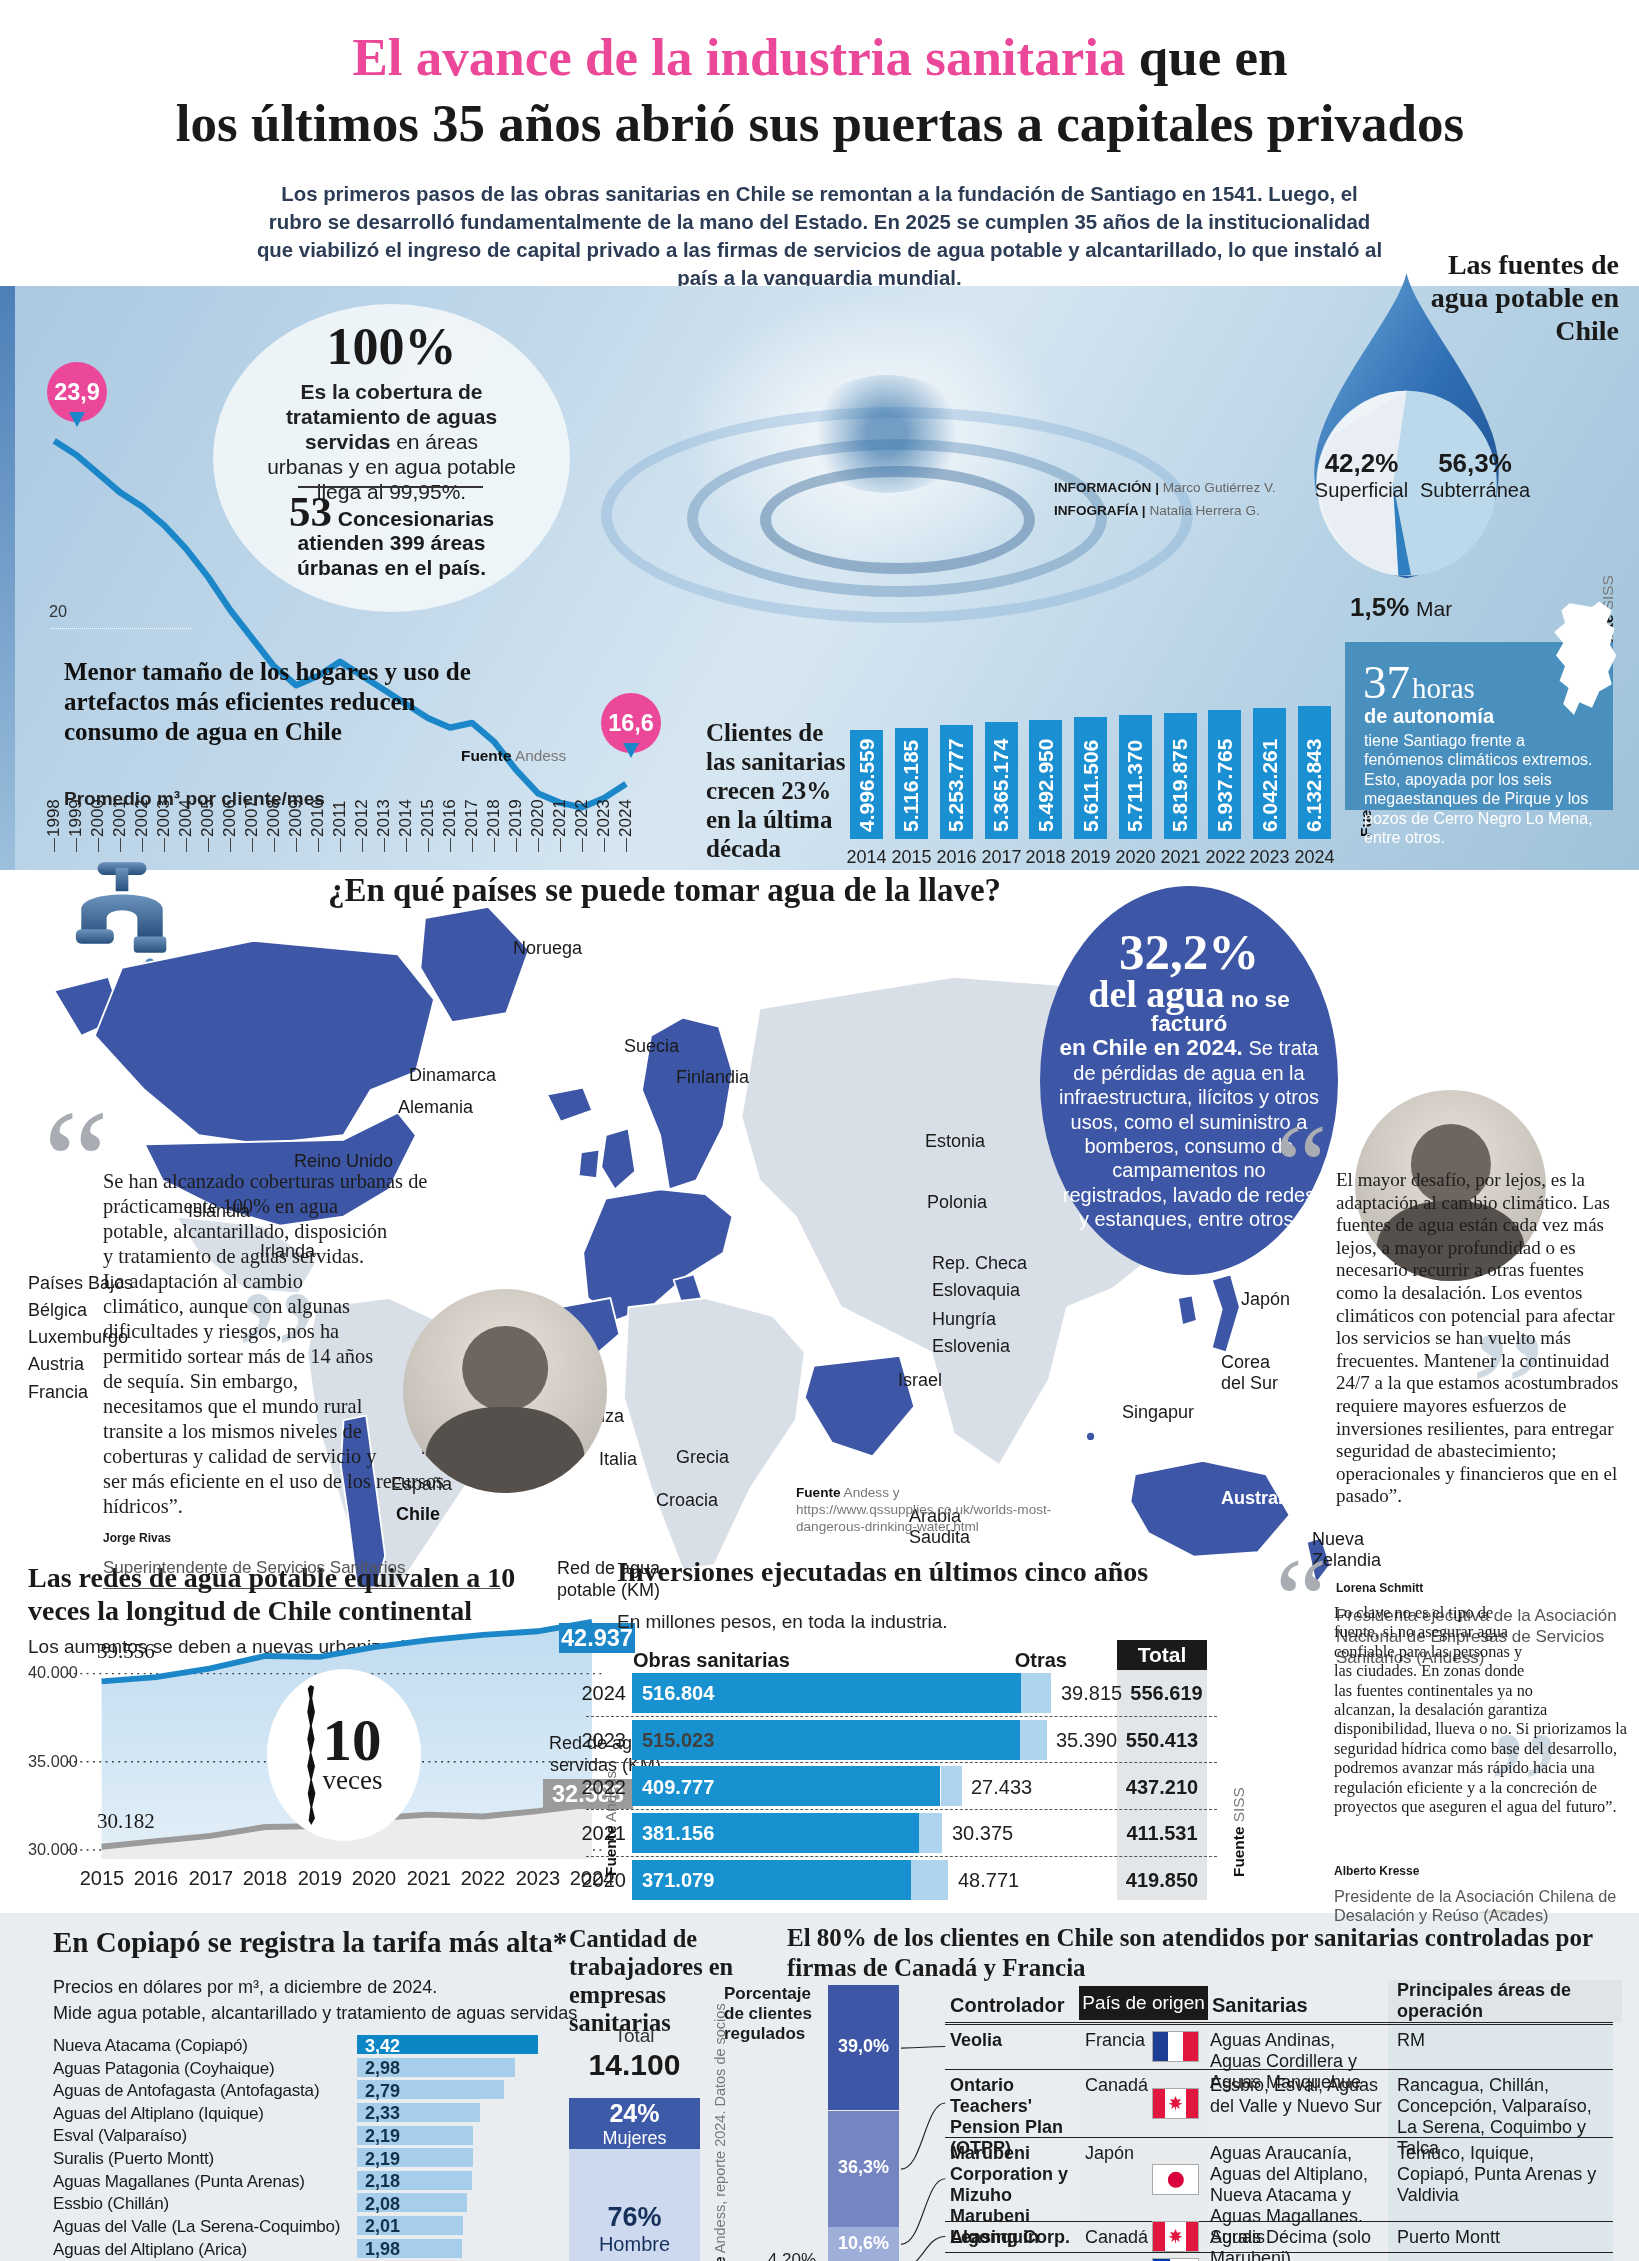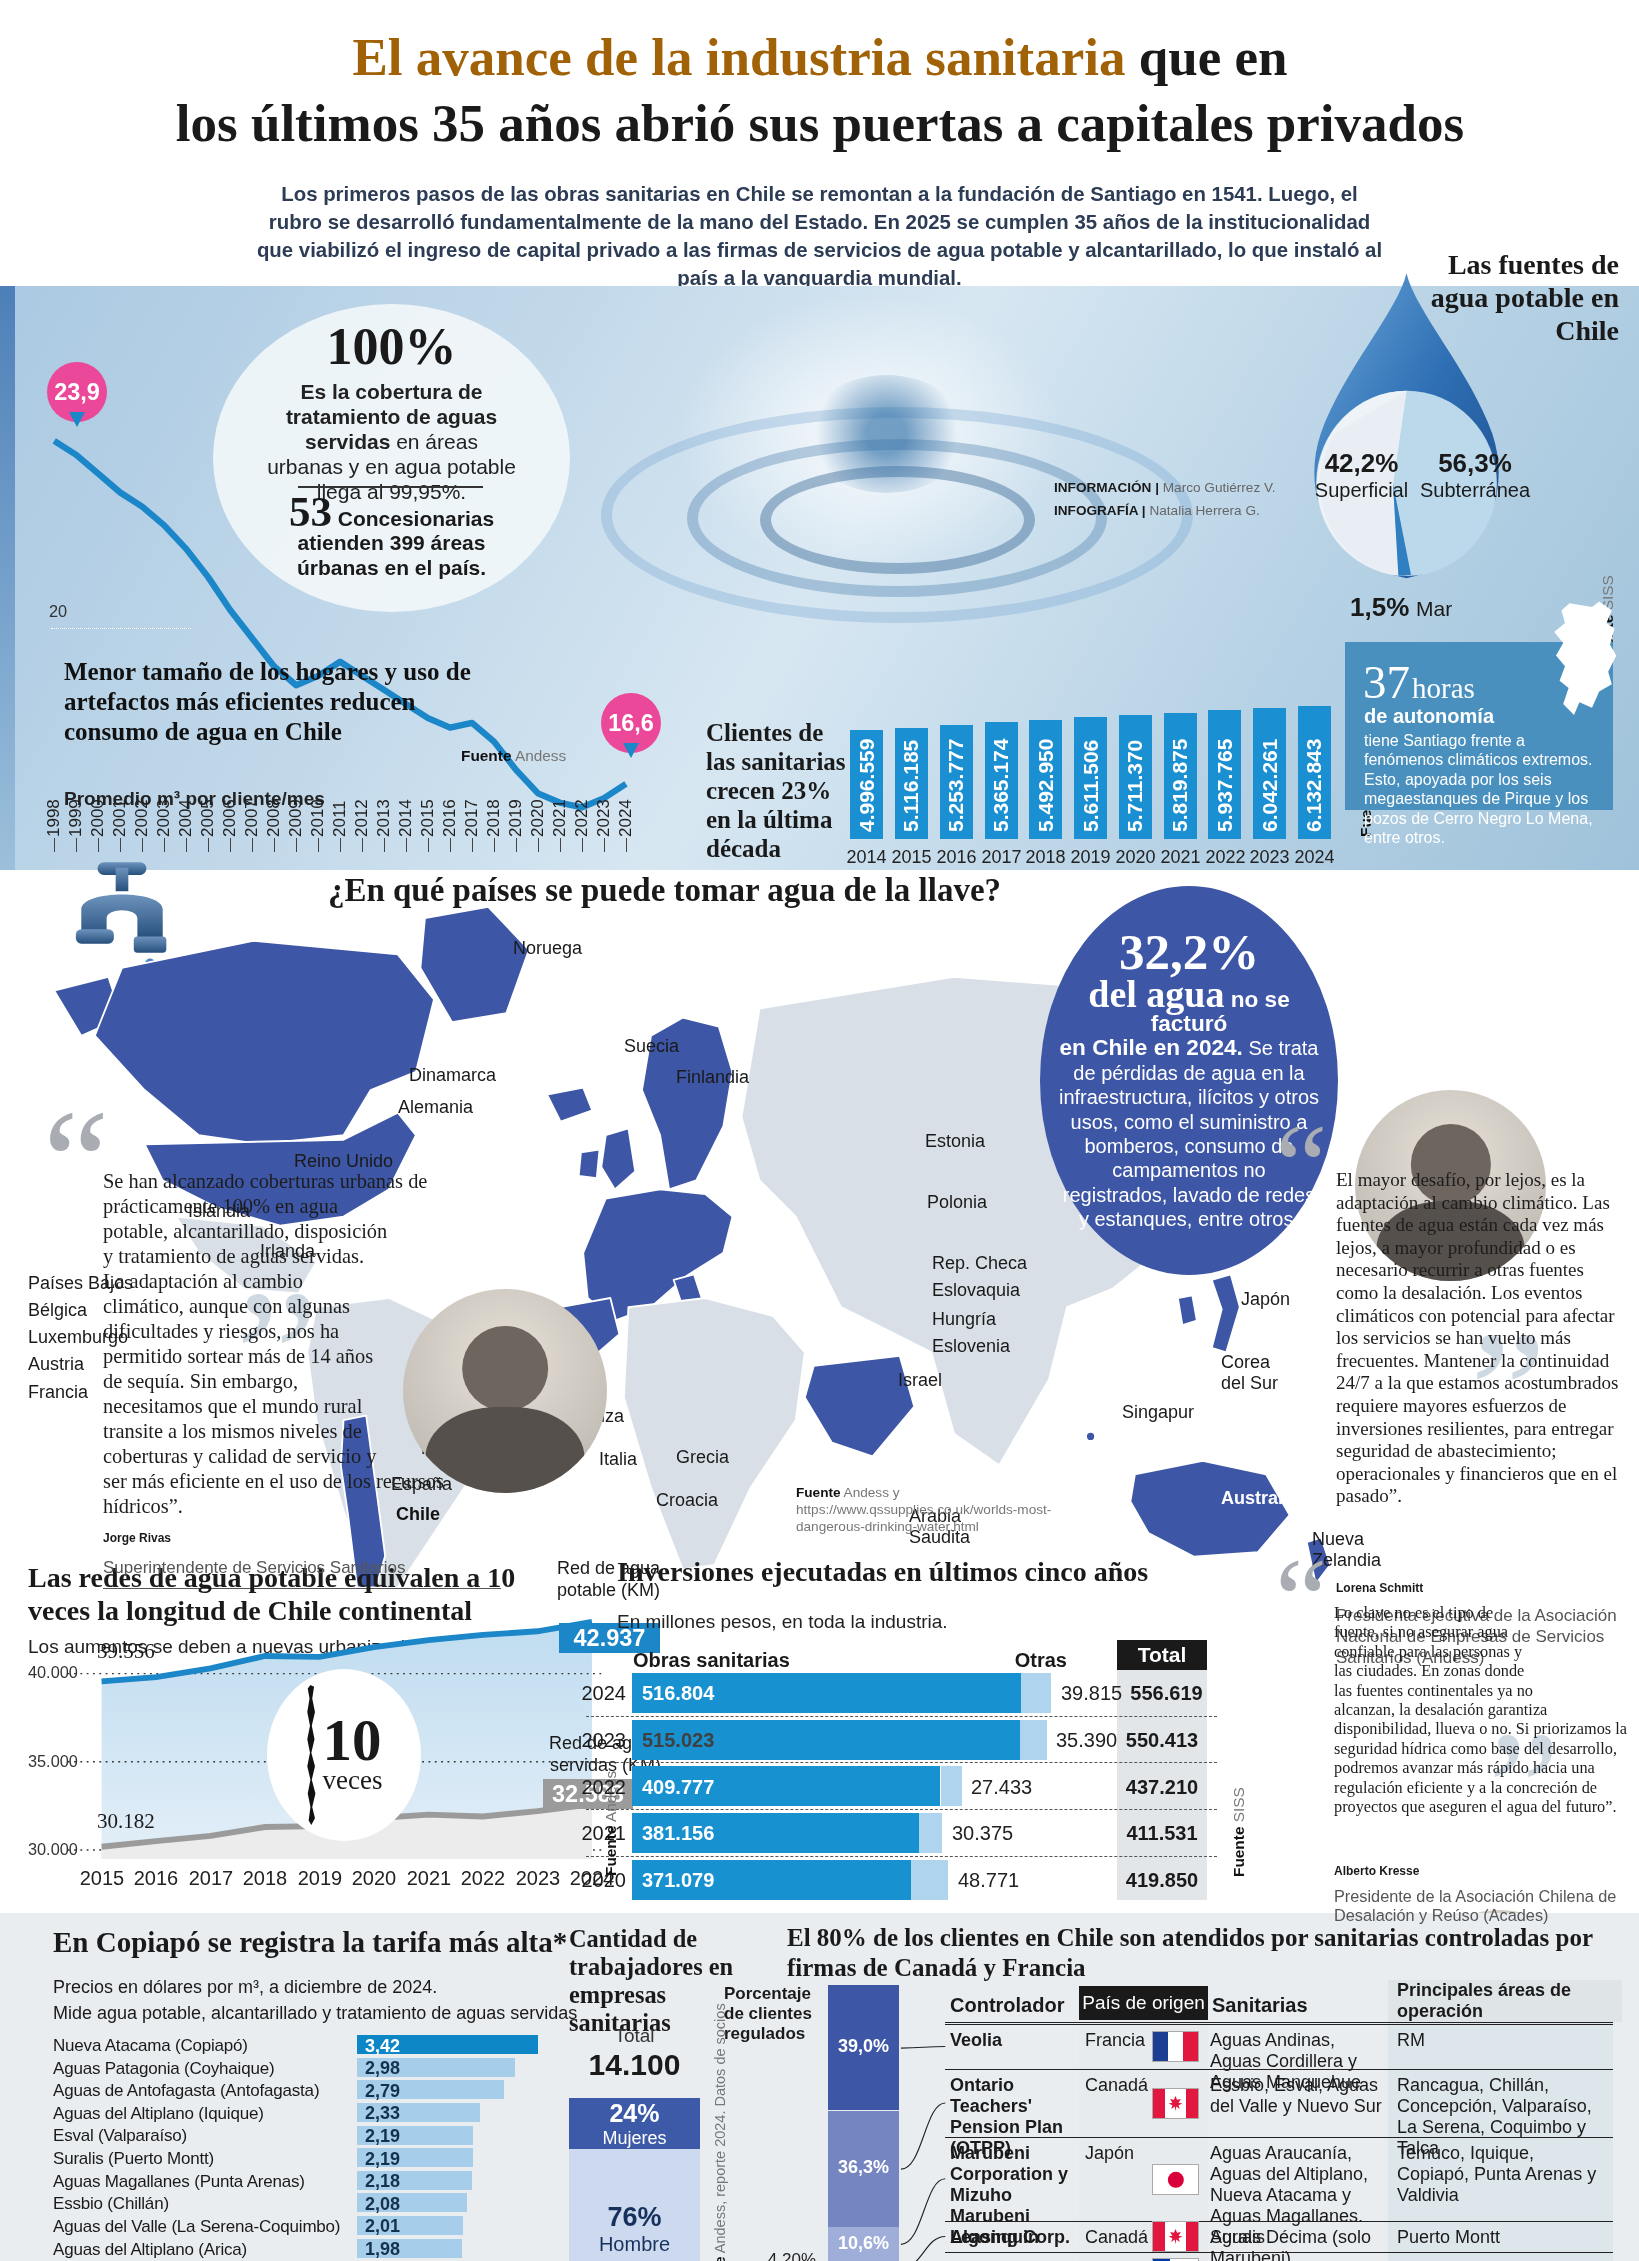--- a/index.html
+++ b/index.html
@@ -7,21 +7,21 @@
         font-family:"Liberation Sans",sans-serif;color:#1a1a1a;}
   .abs{position:absolute;}
   .serif{font-family:"Liberation Serif",serif;}
   .b{font-weight:bold;}
   .ctr{text-align:center;}
   .rt{text-align:right;}
   .gray{color:#666;}
   .vtext{position:absolute;transform:rotate(-90deg);transform-origin:left bottom;white-space:nowrap;}
   
   #main-title{left:0;top:23.5px;width:1640px;font-size:53px;line-height:66px;text-align:center;font-weight:bold;}
-  #main-title .hl{color:#a16207;}
+  #main-title .hl{color:#ec4899;}
   #intro{left:253px;top:180px;width:1133px;font-size:20.4px;line-height:28px;font-weight:bold;color:#2c3c55;text-align:center;}
   
   #hero{left:0;top:286px;width:1640px;height:584px;
     background:linear-gradient(120deg,#aac9e2 0%,#c3d9ea 30%,#d7e7f2 50%,#b7d2e5 75%,#9fc2da 100%);}
   #hero-leftbar{left:0;top:286px;width:15.4px;height:584px;background:linear-gradient(#4d7fb8,#9cc0dc);}
   .ripple{position:absolute;border:11.8px solid rgba(110,160,205,0.30);border-radius:50%;}
   #splash-glow{left:678px;top:294px;width:384px;height:280px;border-radius:50%;
     background:radial-gradient(closest-side,rgba(255,255,255,0.85),rgba(255,255,255,0.0));}
   #stat-bubble{left:213px;top:304px;width:357px;height:308px;border-radius:50%;
     background:rgba(241,246,249,0.93);}
@@ -439,21 +439,21 @@
         <path d="M225,4082.902 L345.5,4070.5 L466,4058.8 L586.5,4039.3 L707,4037.35 L827.5,4019.8 L948,4012 L1068.5,4015.9 L1189,4004.2 L1309.5,3989.068 L1309.5,4110 L225,4110 Z" fill="#ececec"></path>
         <path d="M225,4082.902 L345.5,4070.5 L466,4058.8 L586.5,4039.3 L707,4037.35 L827.5,4019.8 L948,4012 L1068.5,4015.9 L1189,4004.2 L1309.5,3989.068" fill="none" stroke="#9b9b9b" stroke-width="13"></path>
         <path d="M225,3717.316 L345.5,3707.8 L466,3688.3 L586.5,3661 L707,3662.95 L827.5,3641.5 L948,3625.9 L1068.5,3614.2 L1189,3606.4 L1309.5,3585.457" fill="none" stroke="#1b86c8" stroke-width="13"></path>
       </g>
   </svg>
   <div class="abs gl-lbl" style="left:28px;top:1663px;">40.000</div>
   <div class="abs gl-lbl" style="left:28px;top:1752px;">35.000</div>
   <div class="abs gl-lbl" style="left:28px;top:1840px;">30.000</div>
   <div class="abs serif" style="left:97px;top:1639px;font-size:21px;">39.556</div>
   <div class="abs serif" style="left:97px;top:1809px;font-size:21px;">30.182</div>
-  <div class="abs tag" style="left:559px;top:1623px;width:101px;height:30px;background:#1b86c8;">42.937</div>
+  <div class="abs tag" style="left:559px;top:1623px;width:76px;height:30px;background:#1b86c8;">42.937</div>
   <div class="abs rt" style="left:507px;top:1732px;width:154px;font-size:18px;line-height:22px;">Red de aguas servidas (KM)</div>
   <div class="abs tag" style="left:543px;top:1779px;width:90px;height:30px;background:#9b9b9b;">32.588</div>
   <div class="abs" id="veces-circle">
     <svg width="13.6" height="140" viewBox="0 0 30 310">
       <path fill="#111" d="M12,0 L20,4 16,30 22,60 15,90 21,120 14,150 22,180 15,210 23,240 16,270 22,295 14,310 8,300 12,270 6,240 12,210 5,180 11,150 5,120 11,90 5,60 10,30 6,8 Z"></path>
     </svg>
     <div>
       <div class="ten b">10</div>
       <div class="v">veces</div>
     </div>

